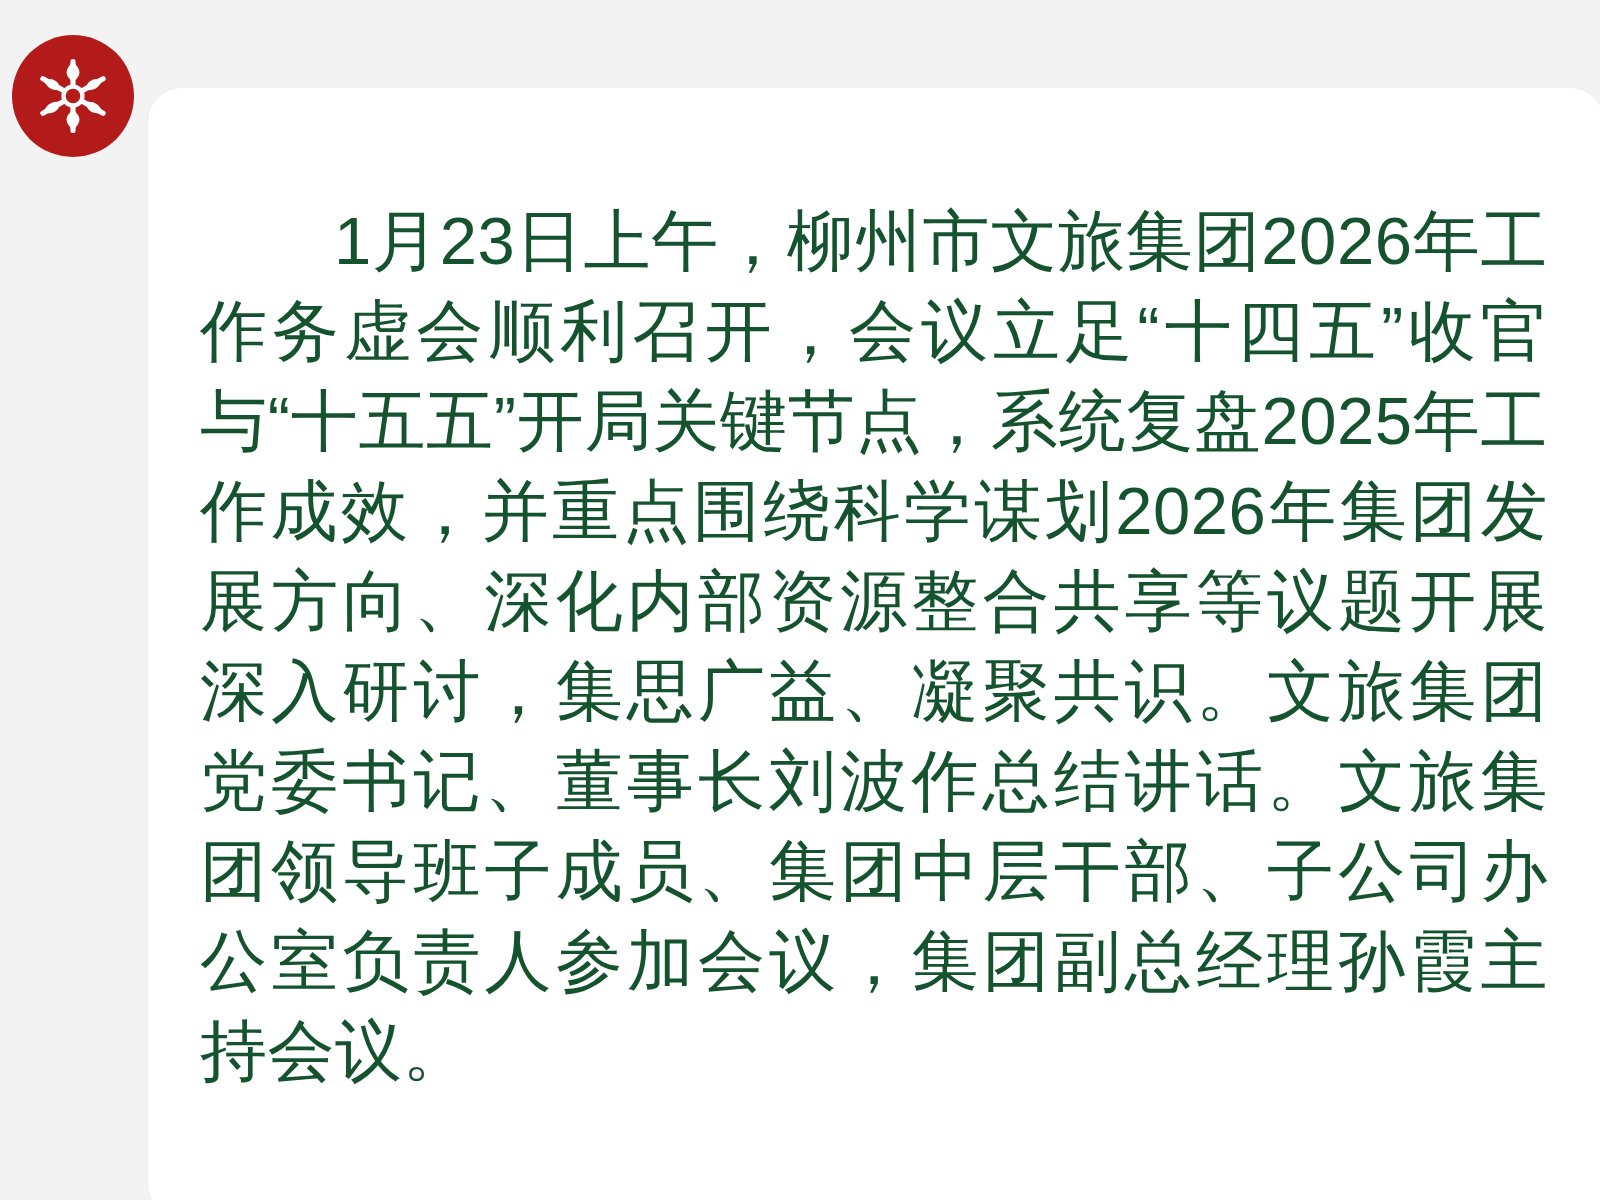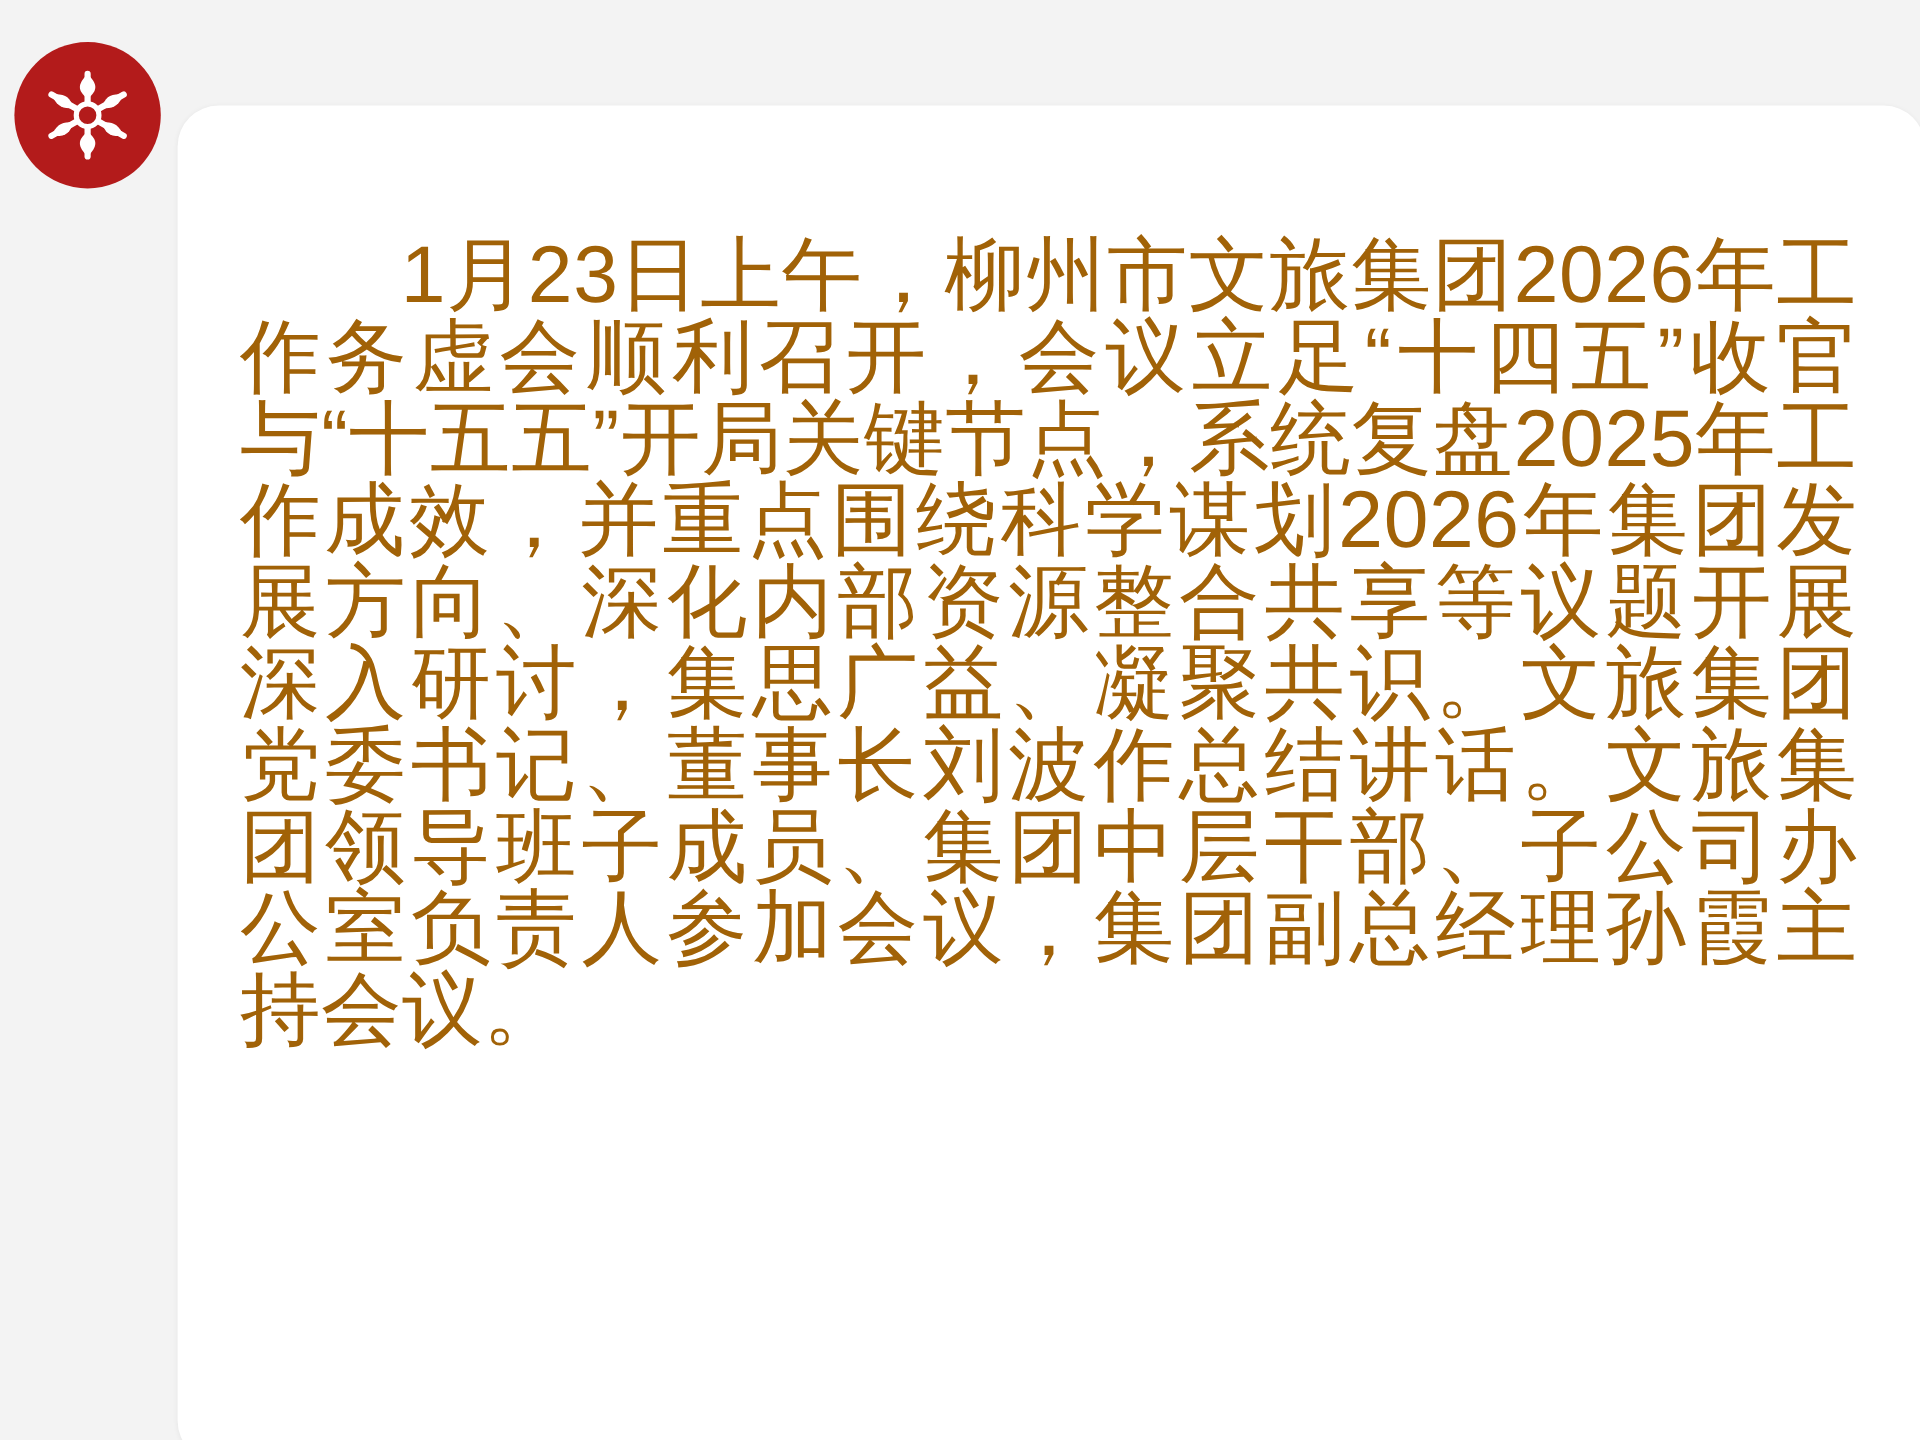--- a/index.html
+++ b/index.html
@@ -48,24 +48,24 @@
     box-shadow: 0 1px 4px rgba(0,0,0,0.05);
     overflow: hidden;
   }
 
   .card-inner {
     padding: 108px 56px 0 52px;
   }
 
   .article-body {
     margin: 0;
-    color: #a16207;
+    color: #14532d;
     font-family: "Liberation Sans", sans-serif;
     font-size: 67px;
-    line-height: 68px;
+    line-height: 90px;
     letter-spacing: 0.5px;
     text-indent: 134px;
     text-align: justify;
     text-justify: inter-ideograph;
     word-break: break-all;
     font-weight: 400;
   }
 </style>
 </head>
 <body>

